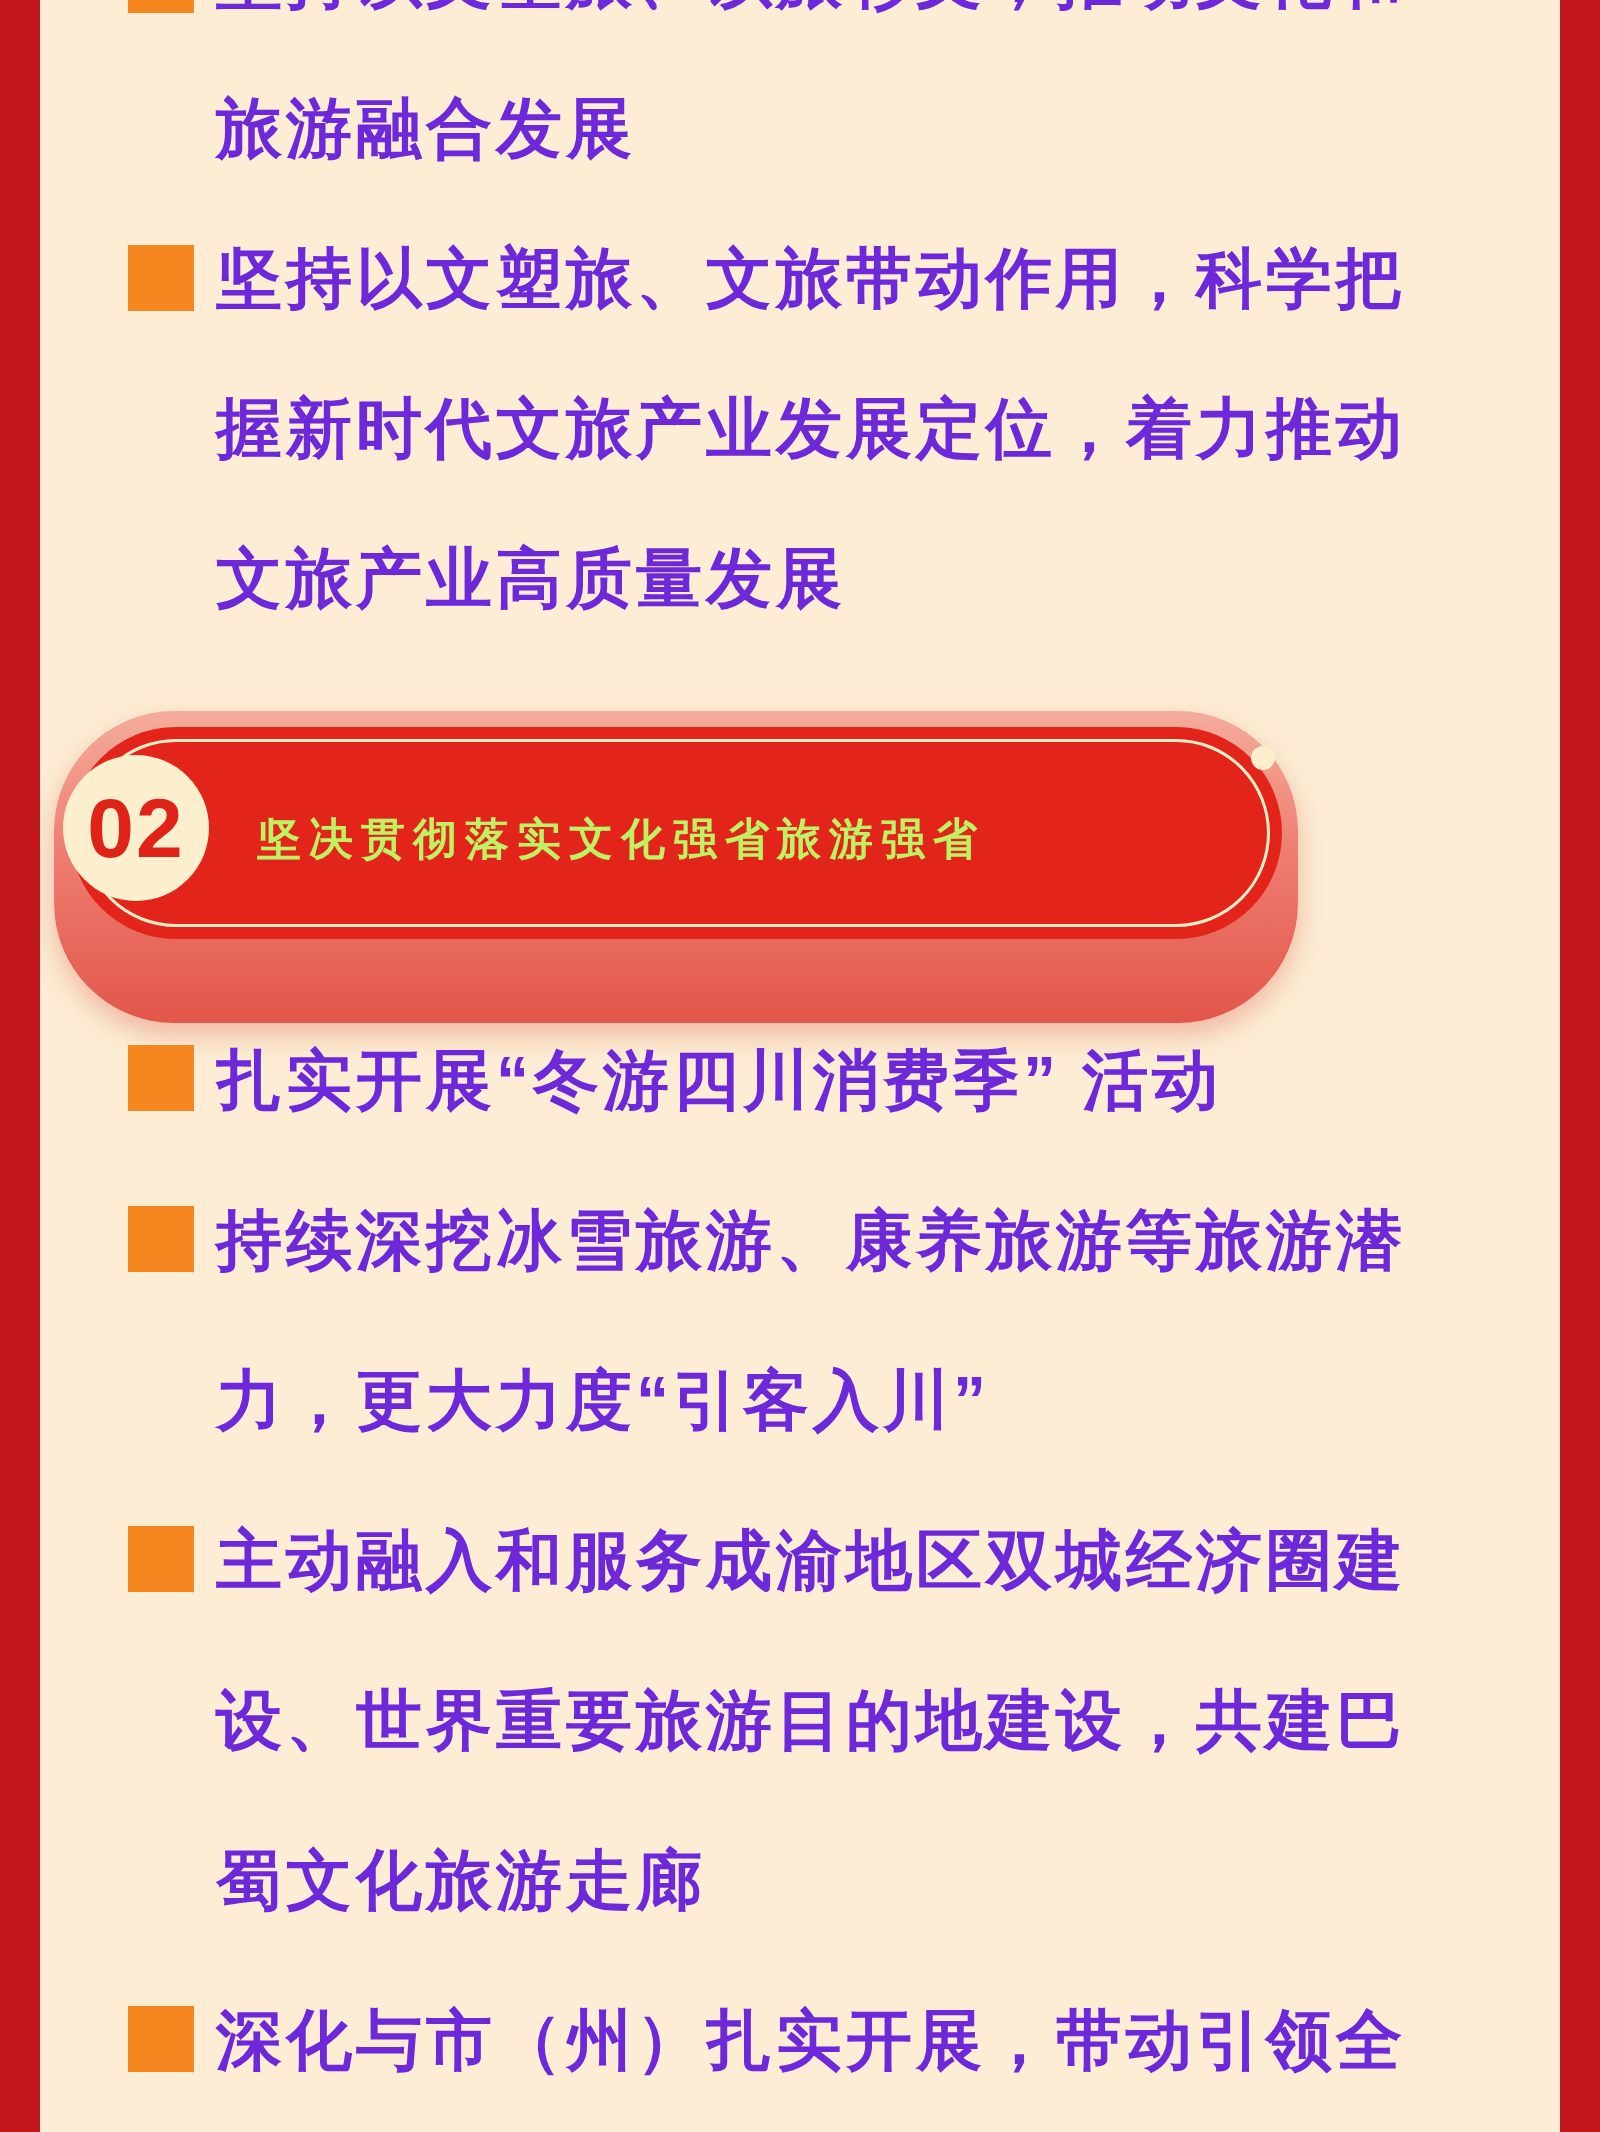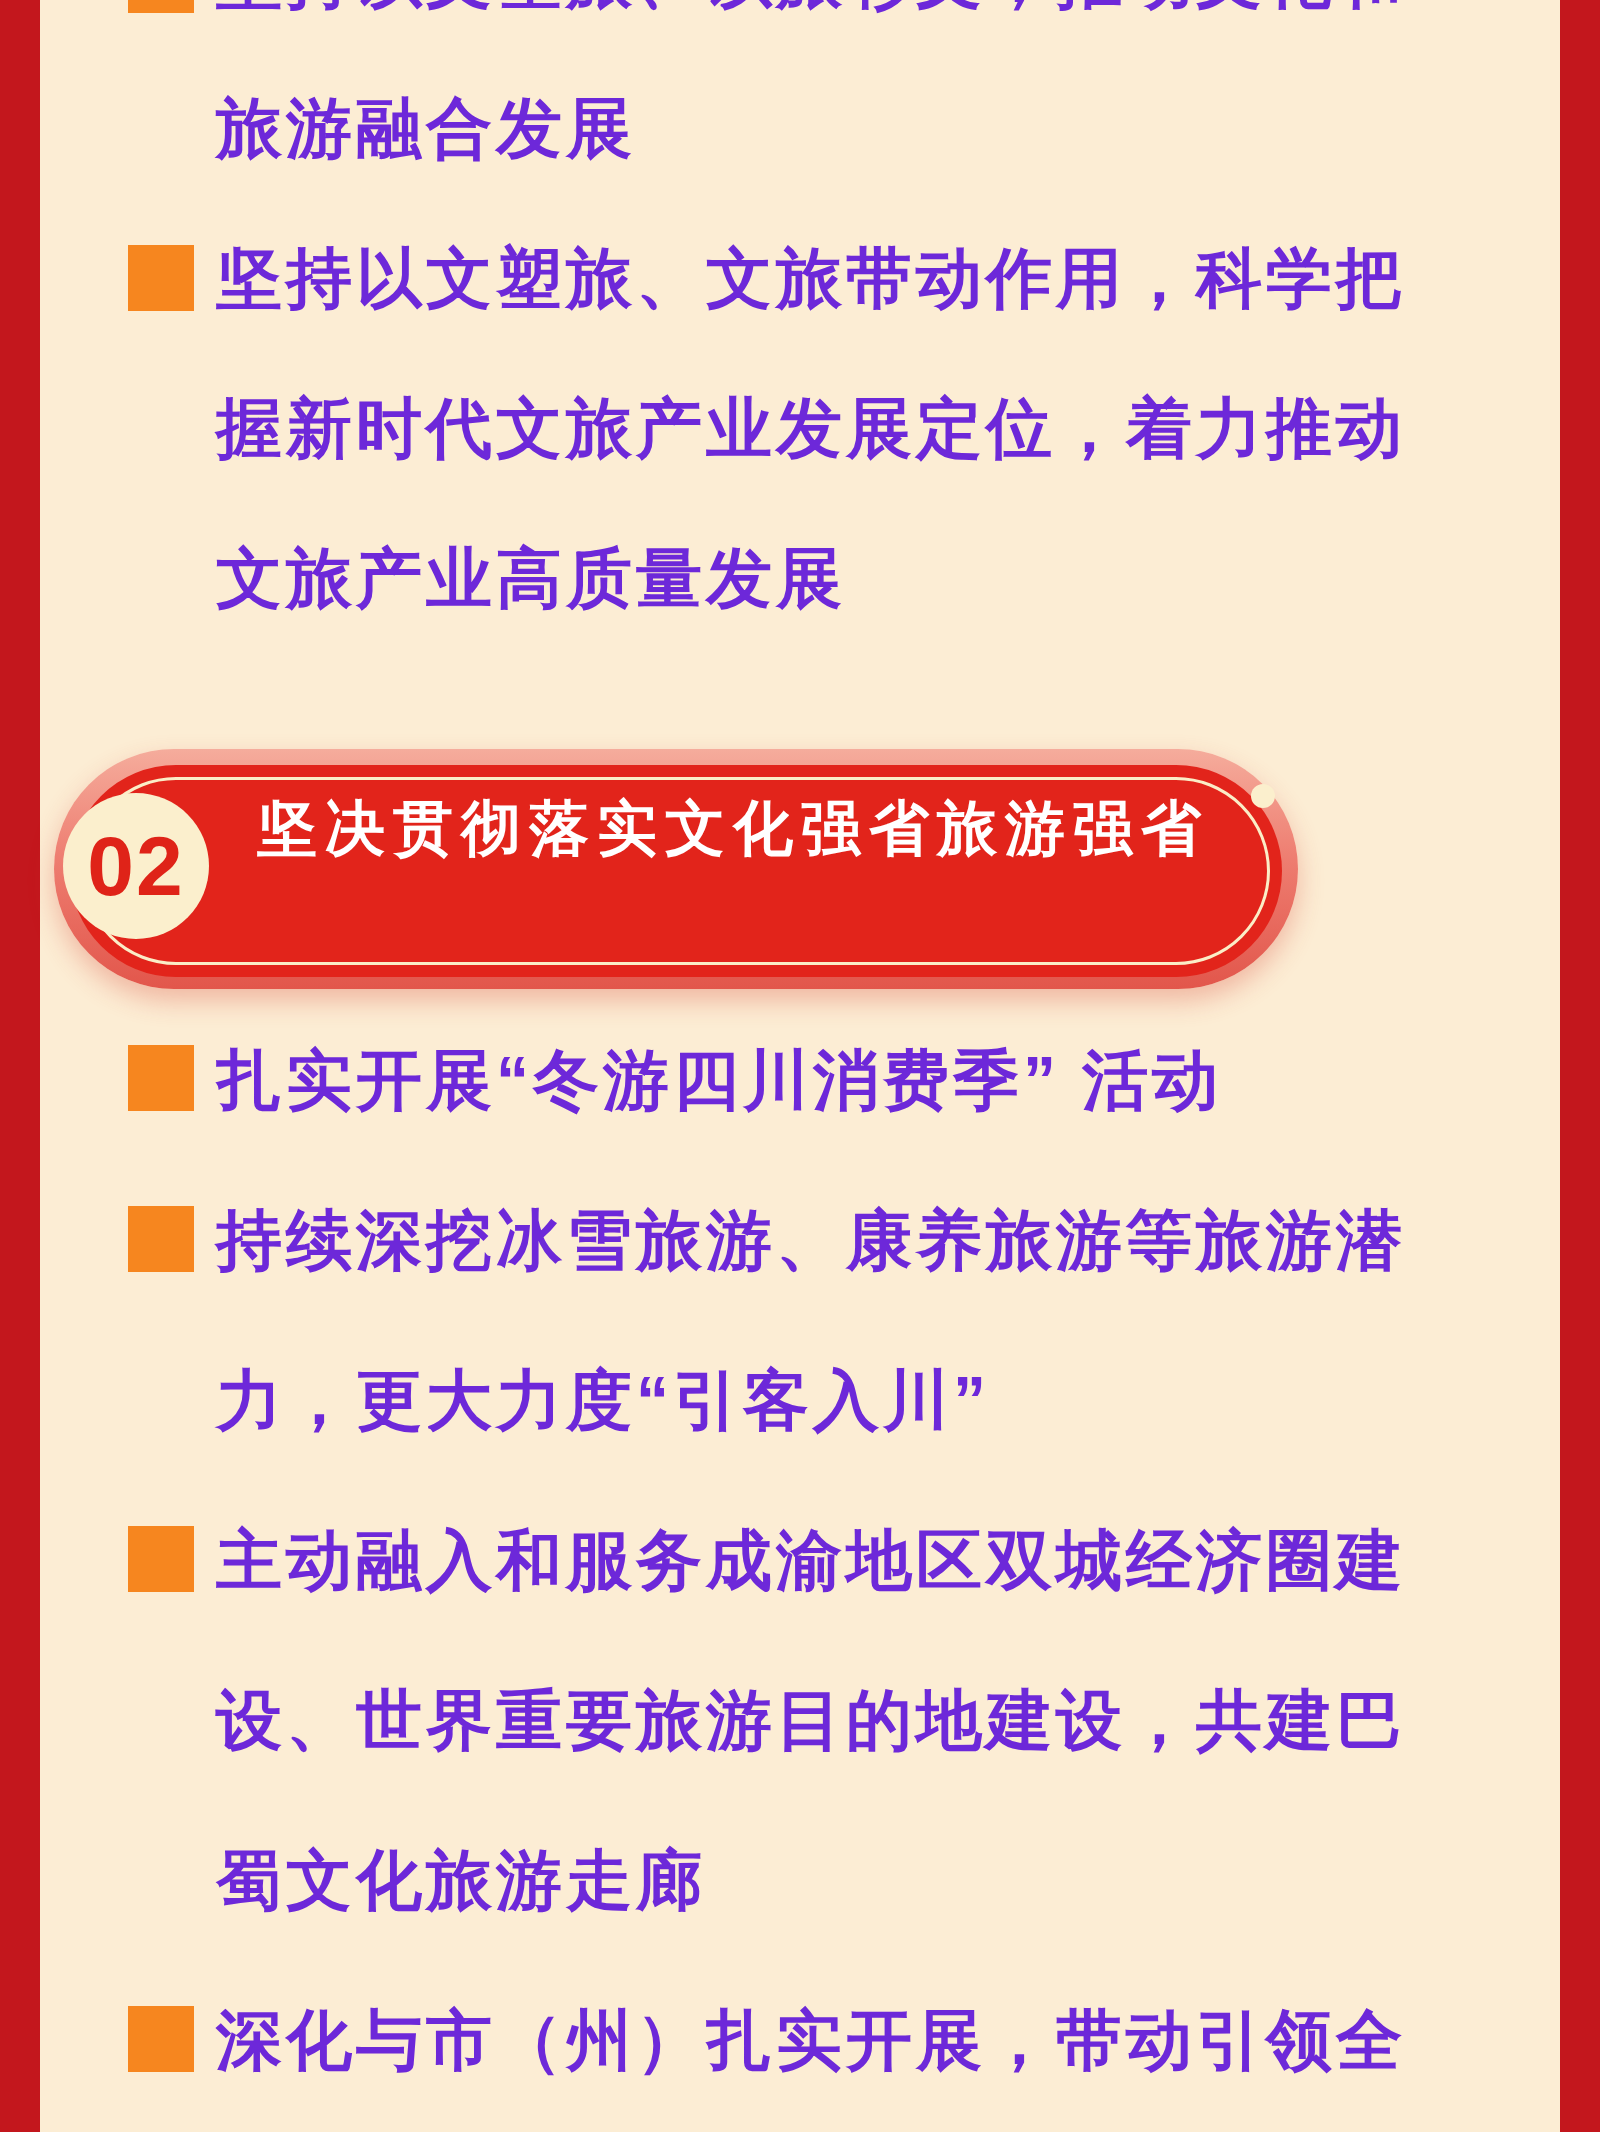--- a/index.html
+++ b/index.html
@@ -21,21 +21,21 @@
     background:#F6861F;
   }
   .line{
     position:absolute;left:216px;width:1340px;
     font-size:66px;line-height:66px;font-weight:700;
     letter-spacing:4px;color:#6d28d9;white-space:pre;
   }
 
   
   .banner-glow{
-    position:absolute;left:54px;top:749px;width:1244px;height:240px;
+    position:absolute;left:54px;top:711px;width:1244px;height:312px;
     border-radius:120px;
     background:linear-gradient(180deg,#F5AC9C 0%,#EE7E71 45%,#E2564B 100%);
     box-shadow:0 12px 26px rgba(214,60,48,0.30);
   }
   .banner-pill{
     position:absolute;left:16px;top:16px;width:1212px;height:212px;
     border-radius:106px;
     background:#E2241B;
   }
   .banner-outline{
@@ -52,22 +52,22 @@
     z-index:3;
   }
   .banner-badge .num{
     font-size:84px;font-weight:700;color:#DF2318;letter-spacing:2px;
   }
   .banner-title{
     position:absolute;left:187px;top:12px;z-index:2;
   }
   .banner-title .btline{
     height:103px;line-height:103px;
-    font-size:60px;font-weight:700;letter-spacing:8px;
-    color:#ffffff;white-space:pre;
+    font-size:44px;font-weight:700;letter-spacing:8px;
+    color:#bef264;white-space:pre;margin-top:48px;
   }
   .banner-dot{
     position:absolute;left:1181px;top:19px;width:24px;height:24px;
     border-radius:50%;background:#FBEFCD;z-index:4;
   }
 </style>
 </head>
 <body>
 
 <div class="side-border left"></div>

